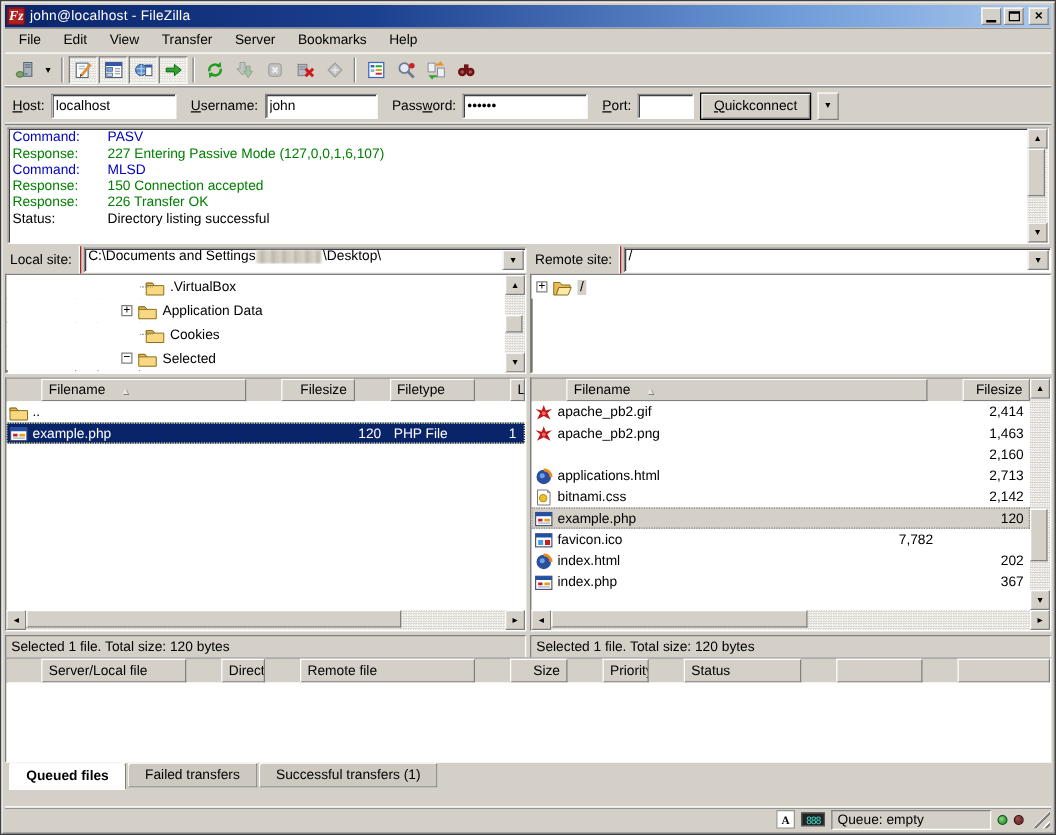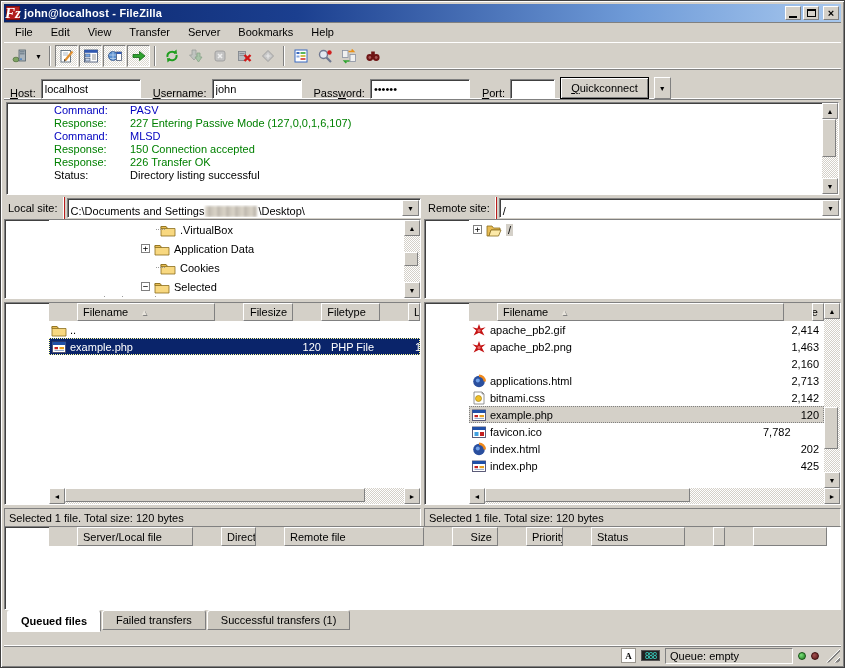--- a/index.html
+++ b/index.html
@@ -12,34 +12,34 @@
   }
   .window {
     width: 845px; height: 668px;
     background: #d4d0c8;
     border: 1px solid #404040;
     box-shadow: inset 1px 1px 0 #ffffff, inset -1px -1px 0 #808080, inset 2px 2px 0 #d4d0c8;
     padding: 3px;
     display: flex; flex-direction: column;
   }
   .sunken-deep { border: 1px solid; border-color: #808080 #ffffff #ffffff #808080;
-                 box-shadow: inset 1px 1px 0 #404040; background: #fff; padding-left: 44px; }
+                 box-shadow: inset 1px 1px 0 #404040; background: #fff; }
   .raised-thin { border: 1px solid; border-color: #ffffff #808080 #808080 #ffffff; background: #d4d0c8; }
   .checker { background: repeating-conic-gradient(#ffffff 0% 25%, #d4d0c8 0% 50%) 0 0 / 2px 2px; }
 
   
   .titlebar {
     height: 18px; flex: 0 0 18px;
     background: linear-gradient(90deg, #0a246a 0%, #1b3f8f 35%, #6f9bd8 75%, #a8c8ee 100%);
     display: flex; align-items: center; padding: 0 2px; gap: 4px;
   }
   .app-icon { width: 14px; height: 14px; background: #b21f1f; border: 1px solid #7d0f0f;
-    color: #fff; font-weight: bold; font-size: 15px; display: flex; align-items: center; justify-content: center;
+    color: #fff; font-weight: bold; font-size: 11px; display: flex; align-items: center; justify-content: center;
     font-family: "Liberation Serif", serif; font-style: italic; }
-  .title-text { color: #fff; font-weight: bold; flex: 1; letter-spacing: 0.2px; }
+  .title-text { color: #fff; font-weight: normal; flex: 1; letter-spacing: 0.2px; }
   .winbtns { display: flex; gap: 2px; align-items: center; }
   .winbtn { width: 16px; height: 14px; display: flex; align-items: center; justify-content: center; position: relative; }
   .glyph-min { width: 8px; height: 2px; background: #000; margin-top: 8px; }
   .glyph-max { width: 9px; height: 8px; border: 1px solid #000; border-top-width: 2px; }
   .glyph-close { font-size: 11px; font-weight: bold; line-height: 10px; font-family: "Liberation Sans", sans-serif; }
 
   
   .menubar { height: 21px; flex: 0 0 21px; display: flex; align-items: center; padding-left: 2px;
              border-bottom: 1px solid #fff; box-shadow: 0 1px 0 #808080 inset; }
   .menu-item { padding: 3px 9px; cursor: default; }
@@ -48,21 +48,21 @@
   .toolbar { height: 27px; flex: 0 0 27px; display: flex; align-items: center; padding-left: 4px; gap: 1px;
              border-bottom: 1px solid #808080; box-shadow: 0 -1px 0 #fff inset; }
   .tbtn { width: 23px; height: 22px; display: flex; align-items: center; justify-content: center; }
   .tbtn.toggled { border: 1px solid; border-color: #808080 #ffffff #ffffff #808080;
     background: repeating-conic-gradient(#ffffff 0% 25%, #dcd8d0 0% 50%) 0 0 / 2px 2px; }
   .tbtn svg { width: 16px; height: 16px; }
   .tb-sep { width: 2px; height: 20px; border-left: 1px solid #808080; border-right: 1px solid #ffffff; margin: 0 3px; }
   .tb-dd { width: 13px; height: 22px; display: flex; align-items: center; justify-content: center; font-size: 7px; }
 
   
-  .quickconnect { height: 30px; flex: 0 0 30px; display: flex; align-items: flex-end; gap: 5px; padding: 0 6px;
+  .quickconnect { height: 30px; flex: 0 0 30px; display: flex; align-items: center; gap: 5px; padding: 0 6px;
                   border-bottom: 1px solid #808080; box-shadow: 0 -1px 0 #fff inset; }
   .qc-label { margin-left: 7px; white-space: nowrap; }
   .qc-label:first-child { margin-left: 0; }
   .field { height: 20px; background: #fff; border: 1px solid; border-color: #808080 #ffffff #ffffff #808080;
            box-shadow: inset 1px 1px 0 #404040; font-family: "Liberation Sans", sans-serif; font-size: 11px;
            padding: 0 3px; outline: none; }
   .qc-btn { height: 22px; padding: 0 10px; font-size: 11px;
             border: 1px solid #000; background: #d4d0c8;
             box-shadow: inset 1px 1px 0 #ffffff, inset -1px -1px 0 #808080; cursor: default; display:flex; align-items:center; }
   .qc-btn-dd { width: 17px; height: 22px; display: flex; align-items: center; justify-content: center; font-size: 7px; }
@@ -87,21 +87,21 @@
   .sb-thumb-h { position: absolute; top: 0; height: 14px; }
 
   
   .panes { flex: 1; display: flex; min-height: 0; }
   .pane { width: 417px; flex: 0 0 417px; display: flex; flex-direction: column; min-height: 0; }
   .pane-splitter { flex: 1; }
   .site-row { height: 22px; flex: 0 0 22px; display: flex; align-items: center; gap: 0; }
   .site-label { padding: 0 6px 0 4px; white-space: nowrap; align-self: stretch; display: flex; align-items: center;
                 border-right: 1px solid #b91c1c; box-shadow: -1px 0 0 #fff inset; margin-right: 2px; }
   .combo { flex: 1; height: 20px; display: flex; background: #fff; border: 1px solid;
-           border-color: #808080 #ffffff #ffffff #808080; box-shadow: inset 1px 1px 0 #404040; align-items: flex-end; gap: 34px; }
+           border-color: #808080 #ffffff #ffffff #808080; box-shadow: inset 1px 1px 0 #404040; align-items: flex-start; gap: 34px; }
   .combo-text { flex: 1; padding-left: 3px; white-space: nowrap; overflow: hidden; display: flex; align-items: center; }
   .combo-dd { width: 17px; height: 16px; margin: 1px; display: flex; align-items: center; justify-content: center; font-size: 7px; }
   .redacted { display: inline-block; width: 52px; height: 11px; margin: 0 1px;
       background: repeating-linear-gradient(90deg, #d8d2c6 0 3px, #c0bab0 3px 6px, #cfc9bd 6px 9px);
       filter: blur(1px); vertical-align: -2px; }
 
   .treebox { flex: 0 0 80px; background: #fff; display: flex; position: relative; overflow: hidden; }
   .tree-inner { flex: 1; position: relative;
       background-image:
         repeating-linear-gradient(to bottom, #9a9a9a 0 1px, transparent 1px 2px),
@@ -136,21 +136,21 @@
   .lrow .name-cell { display: flex; align-items: center; gap: 3px; padding-left: 2px; overflow: hidden; }
   .lrow .cell { padding: 0 5px; overflow: hidden; }
   .lrow .num { text-align: right; justify-content: flex-end; }
   .sel-active { background: #0a246a; color: #fff; outline: 1px dotted #ffff99; outline-offset: -1px; }
   .sel-inactive { background: #d4d0c8; outline: 1px dotted #808080; outline-offset: -1px; }
 
   .statusline { flex: 0 0 20px; margin-top: 3px; background: #d4d0c8; border: 1px solid;
       border-color: #808080 #ffffff #ffffff #808080; display: flex; align-items: center; padding-left: 4px; }
 
   
-  .queuebox { flex: 0 0 84px; margin-top: 5px; background: #fff; display: flex; }
+  .queuebox { flex: 0 0 84px; margin-top: 5px; background: #fff; display: flex; flex-direction: column; }
   .q-head { height: 19px; flex: 0 0 19px; display: flex; background: #d4d0c8; }
   .q-body { flex: 1; background: #fff; }
 
   
   .tabsrow { height: 23px; flex: 0 0 23px; display: flex; align-items: flex-start; padding-left: 3px; gap: 1px; }
   .tab { height: 20px; display: flex; align-items: center; padding: 0 13px;
          background: #cdc9c0; border: 1px solid; border-color: #ffffff #808080 #808080 #ffffff;
          border-radius: 3px 3px 0 0; }
   .tab.active { background: #ffffff; font-weight: bold; height: 22px; border-bottom-color: #fff; }
   .strip { flex: 0 0 12px; }
@@ -650,21 +650,21 @@
                   </span>
                 <span class="cell" style="flex:1;text-align:right">202</span>
               </div>
               <div class="lrow">
                 <span class="name-cell" style="width:289px">
                     <svg class="ficon" viewBox="0 0 16 14">
                       <use href="#i-php"></use>
                     </svg>
                     <span>index.php</span>
                   </span>
-                <span class="cell" style="flex:1;text-align:right">425</span>
+                <span class="cell" style="flex:1;text-align:right">367</span>
               </div>
             </div>
           </div>
           <div class="vscroll">
             <div class="sb-btn raised-thin">
                 <span>▲</span>
               </div>
             <div class="sb-track-v checker">
                 <div class="sb-thumb-v raised-thin" style="top:88px;height:42px"></div>
               </div>

